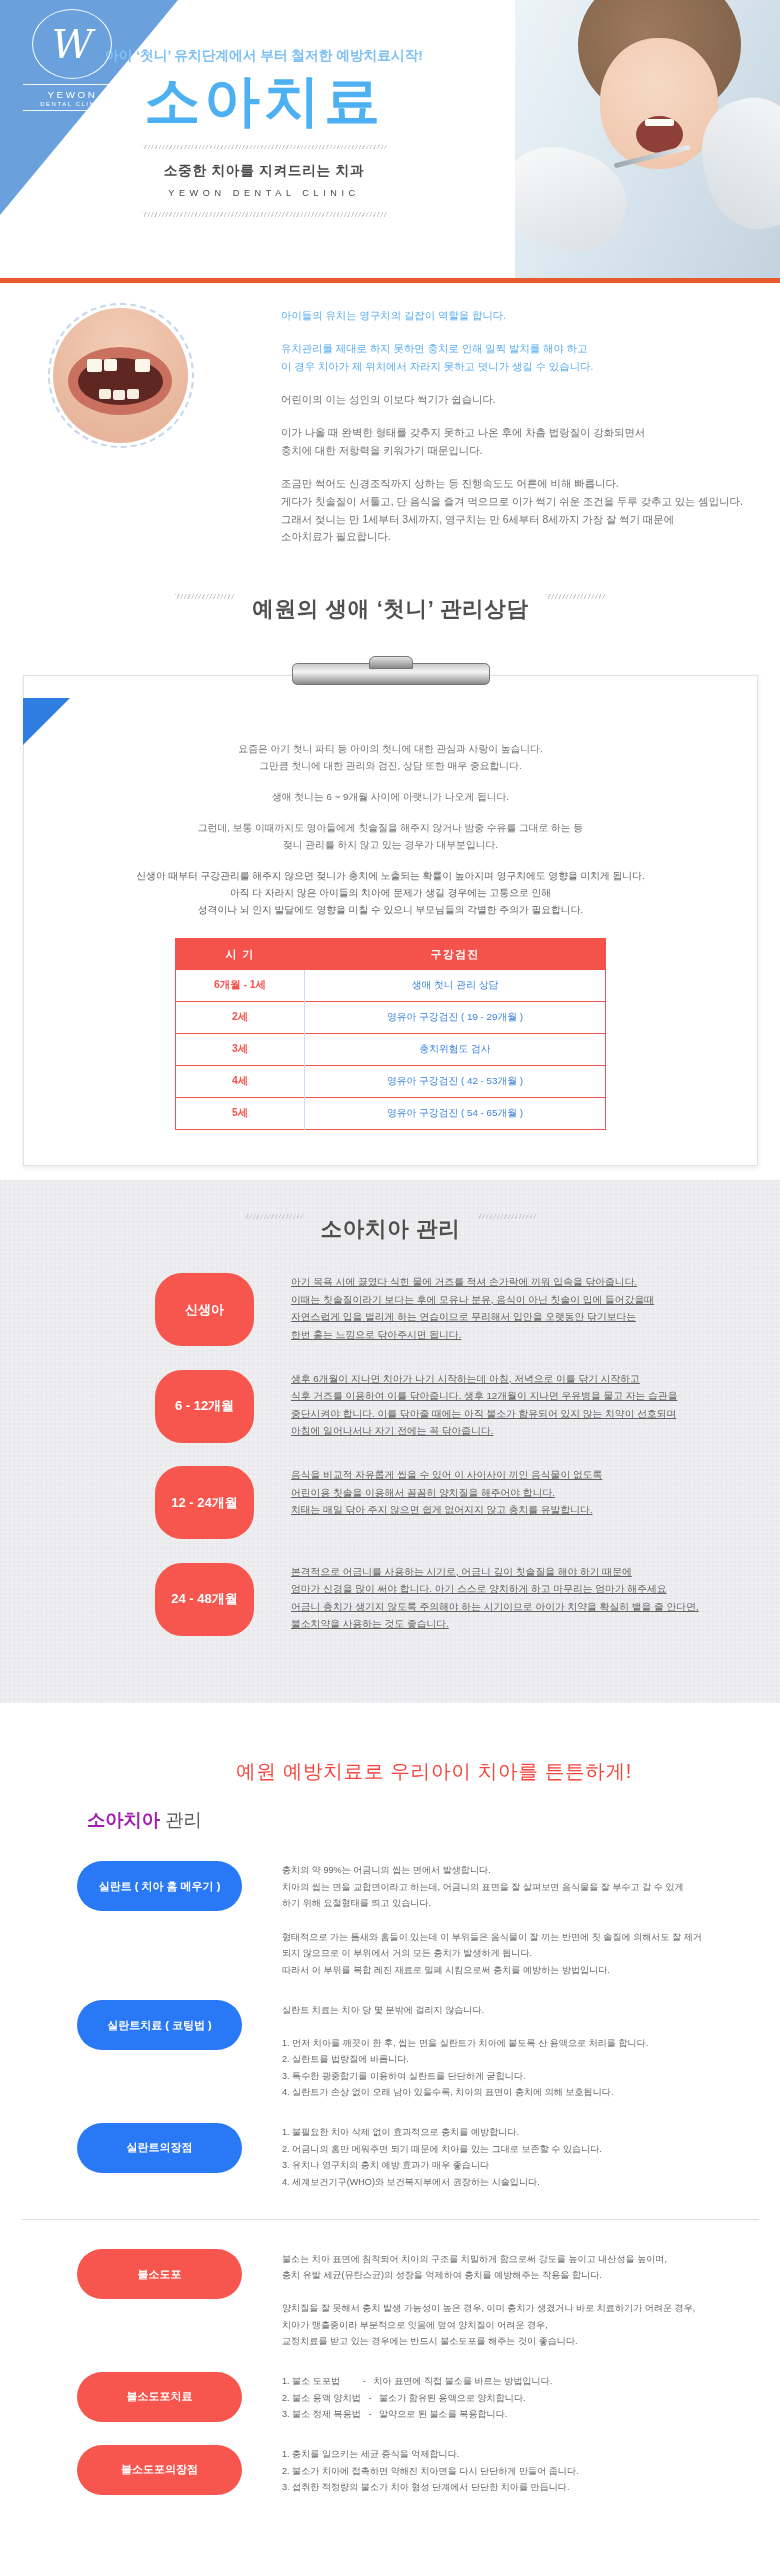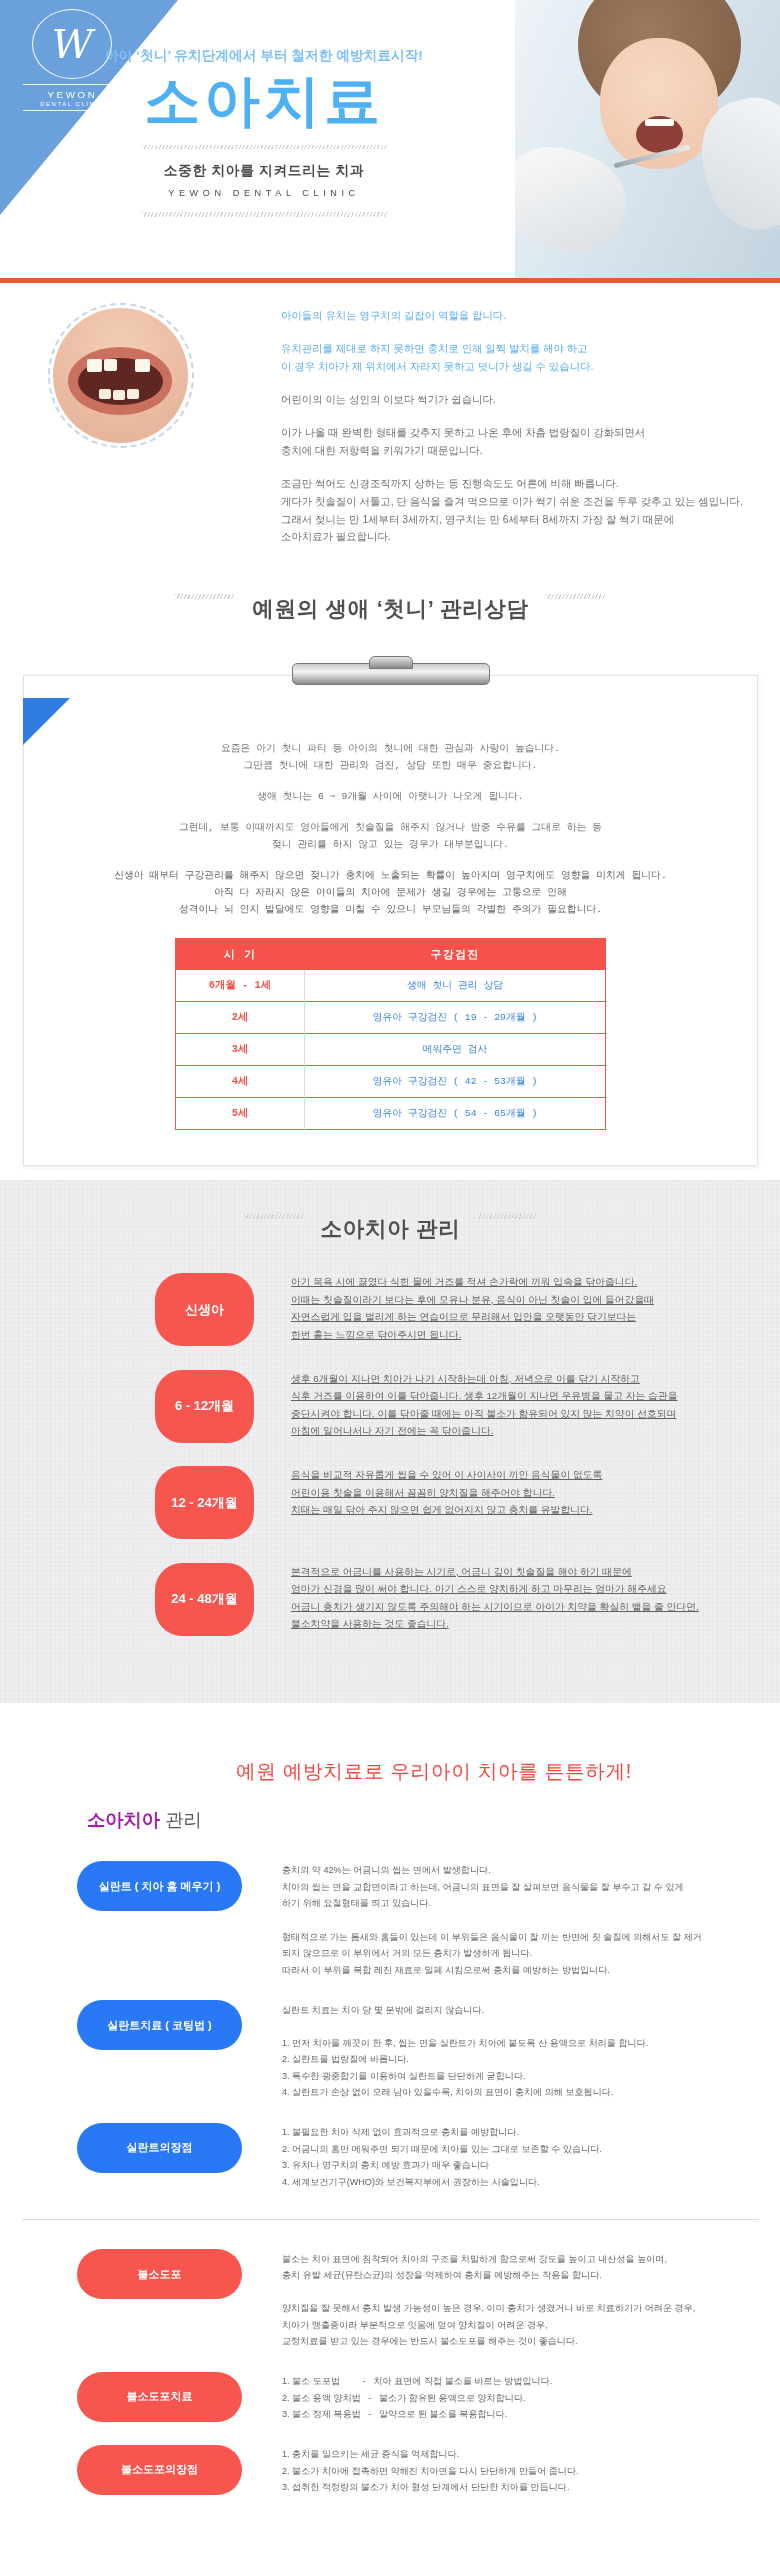--- a/index.html
+++ b/index.html
@@ -70,21 +70,21 @@
   .sec-title{margin:0;font-size:21.5px;font-weight:800;color:#4f4f4f;letter-spacing:0.7px;}
 
   
   .consult{padding-top:18.3px;}
   .clipboard{position:relative;margin:30px auto 0;width:735px;}
   .clip{position:relative;width:196px;height:19.6px;margin:0 auto;z-index:2;top:9.8px;
     background:linear-gradient(#c9c9c9,#f4f4f4 40%,#8a8a8a);border:0.7px solid #777;border-radius:5.2px;}
   .clip::before{content:"";position:absolute;left:50%;transform:translateX(-50%);top:-8.5px;
     width:42px;height:11px;background:linear-gradient(#e3e3e3,#8a8a8a);border:0.7px solid #777;border-radius:5.9px 5.9px 0 0;}
   .paper{position:relative;background:#fff;border:0.7px solid #e2e2e2;box-shadow:0 2px 5.2px rgba(0,0,0,.08);
-    padding:65px 26px 31px;box-sizing:border-box;font-family:Liberation Mono, monospace;}
+    padding:65px 26px 31px;box-sizing:border-box;}
   .corner{position:absolute;left:-0.7px;top:22px;width:0;height:0;
     border-top:47px solid #2f7de1;border-right:47px solid transparent;}
   .cp{margin:0 0 14.4px;text-align:center;font-size:9.8px;line-height:1.72;color:#6f6f6f;white-space:pre-wrap;}
   .cp.warn{color:#5f5f5f;}
 
   table.exam{border-collapse:collapse;margin:19.6px auto 3.9px;width:431px;border:1.3px solid #f4524a;}
   table.exam th{background:#f4524a;color:#fff;font-size:11px;font-weight:bold;letter-spacing:1.3px;
     height:27.4px;border:1.3px solid #f4524a;}
   table.exam td{height:29px;text-align:center;border-top:1.3px solid #f4524a;}
   td.period{color:#f4524a;font-weight:bold;font-size:10.4px;width:30%;}
@@ -202,21 +202,21 @@
             <tr>
               <td class="period">6개월 - 1세</td>
               <td class="exam-v">생애 첫니 관리 상담</td>
             </tr>
             <tr>
               <td class="period">2세</td>
               <td class="exam-v">영유아 구강검진 ( 19 - 29개월 )</td>
             </tr>
             <tr>
               <td class="period">3세</td>
-              <td class="exam-v">메워주면 검사</td>
+              <td class="exam-v">충치위험도 검사</td>
             </tr>
             <tr>
               <td class="period">4세</td>
               <td class="exam-v">영유아 구강검진 ( 42 - 53개월 )</td>
             </tr>
             <tr>
               <td class="period">5세</td>
               <td class="exam-v">영유아 구강검진 ( 54 - 65개월 )</td>
             </tr>
           </tbody>
@@ -262,21 +262,21 @@
     </div>
   </section>
 
   <section class="prevent">
     <p class="script-head">예원 예방치료로 우리아이 치아를 튼튼하게!</p>
     <h3 class="prevent-title"><span class="strong">소아치아</span><span> 관리</span></h3>
 
     <div class="prows">
       <div class="prow">
         <div class="pill blue">실란트 ( 치아 홈 메우기 )</div>
-        <p class="rowtext">충치의 약 42%는 어금니의 씹는 면에서 발생합니다.
+        <p class="rowtext">충치의 약 99%는 어금니의 씹는 면에서 발생합니다.
 치아의 씹는 면을 교합면이라고 하는데, 어금니의 표면을 잘 살펴보면 음식물을 잘 부수고 갈 수 있게
 하기 위해 요철형태를 띄고 있습니다.
 
 형태적으로 가는 틈새와 홈들이 있는데 이 부위들은 음식물이 잘 끼는 반면에 칫 솔질에 의해서도 잘 제거
 되지 않으므로 이 부위에서 거의 모든 충치가 발생하게 됩니다.
 따라서 이 부위를 복합 레진 재료로 밀폐 시킴으로써 충치를 예방하는 방법입니다.</p>
       </div>
       <div class="prow">
         <div class="pill blue">실란트치료 ( 코팅법 )</div>
         <p class="rowtext">실란트 치료는 치아 당 몇 분밖에 걸리지 않습니다.

